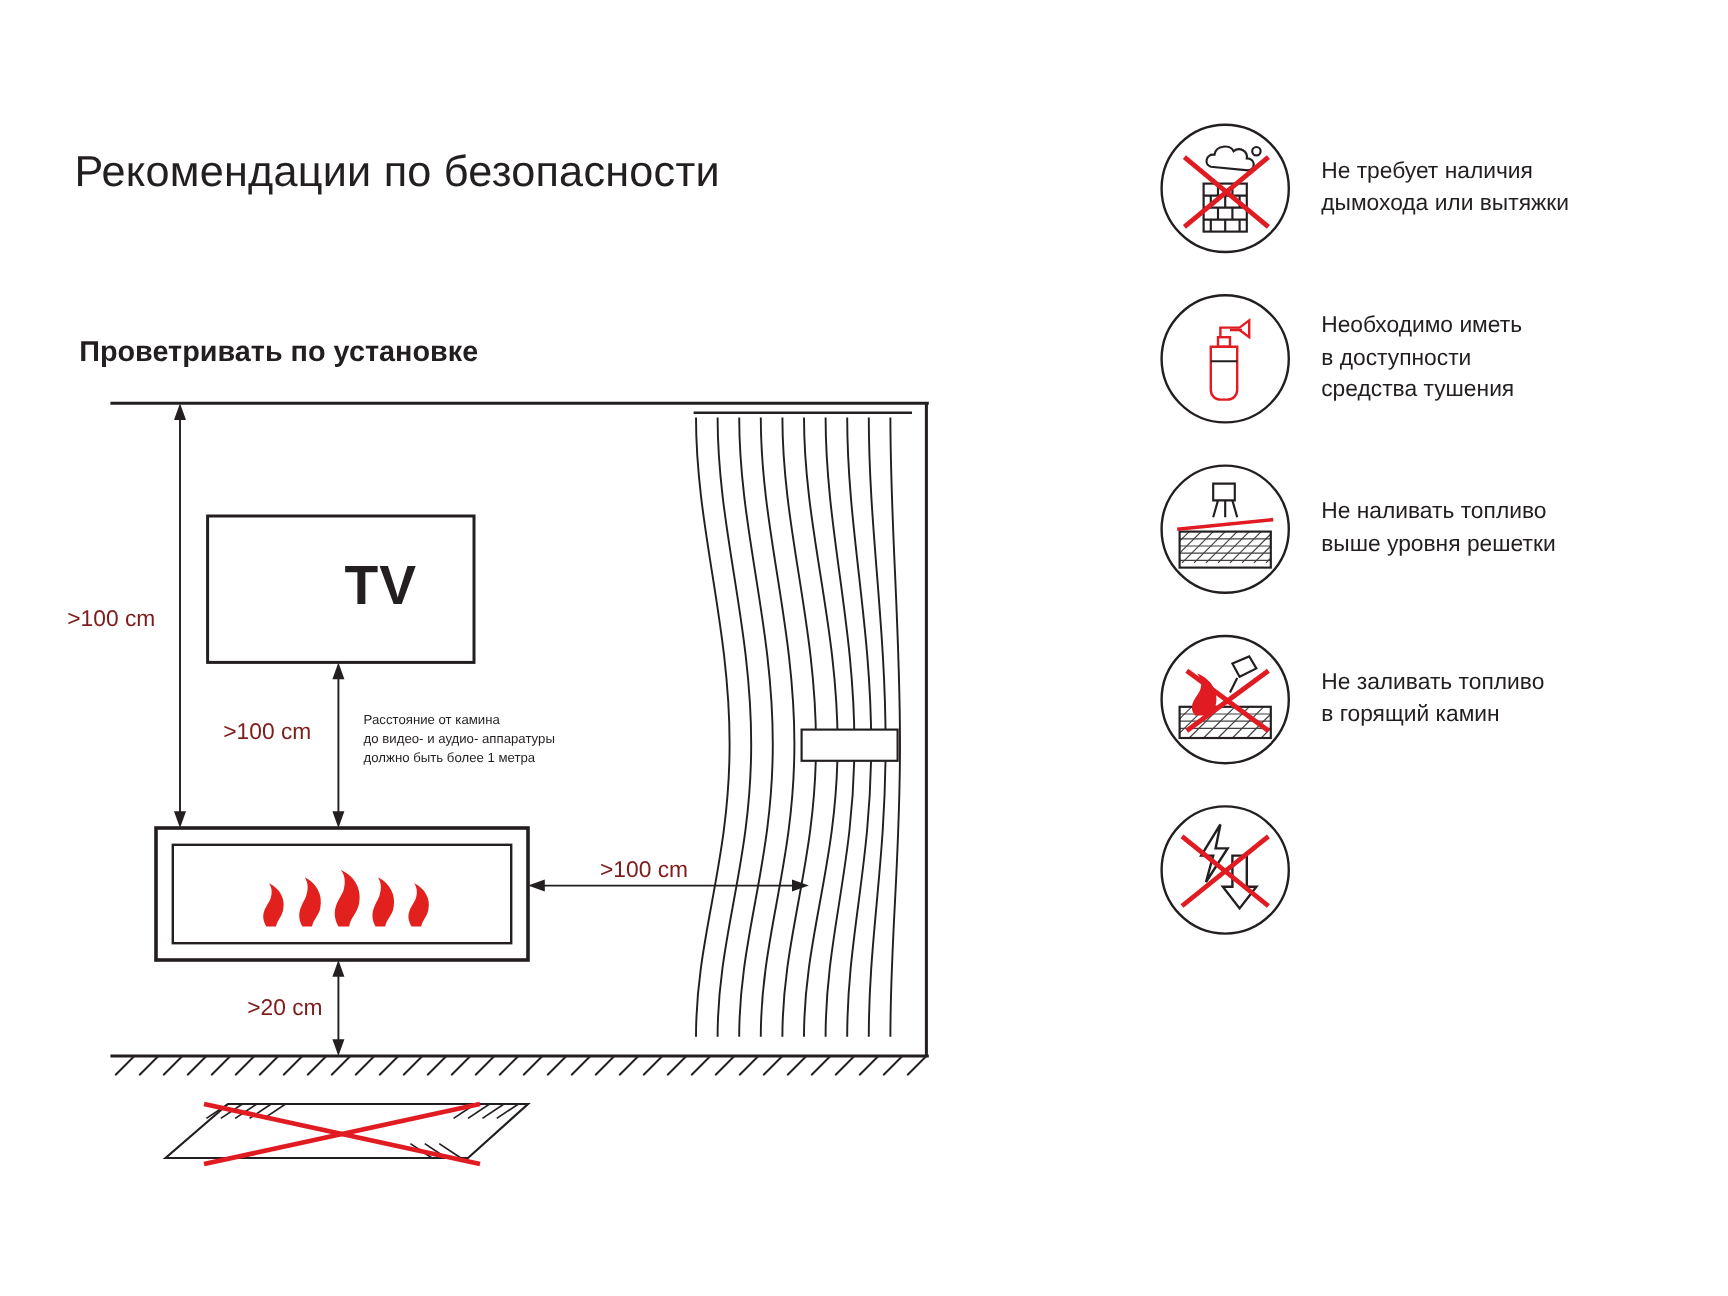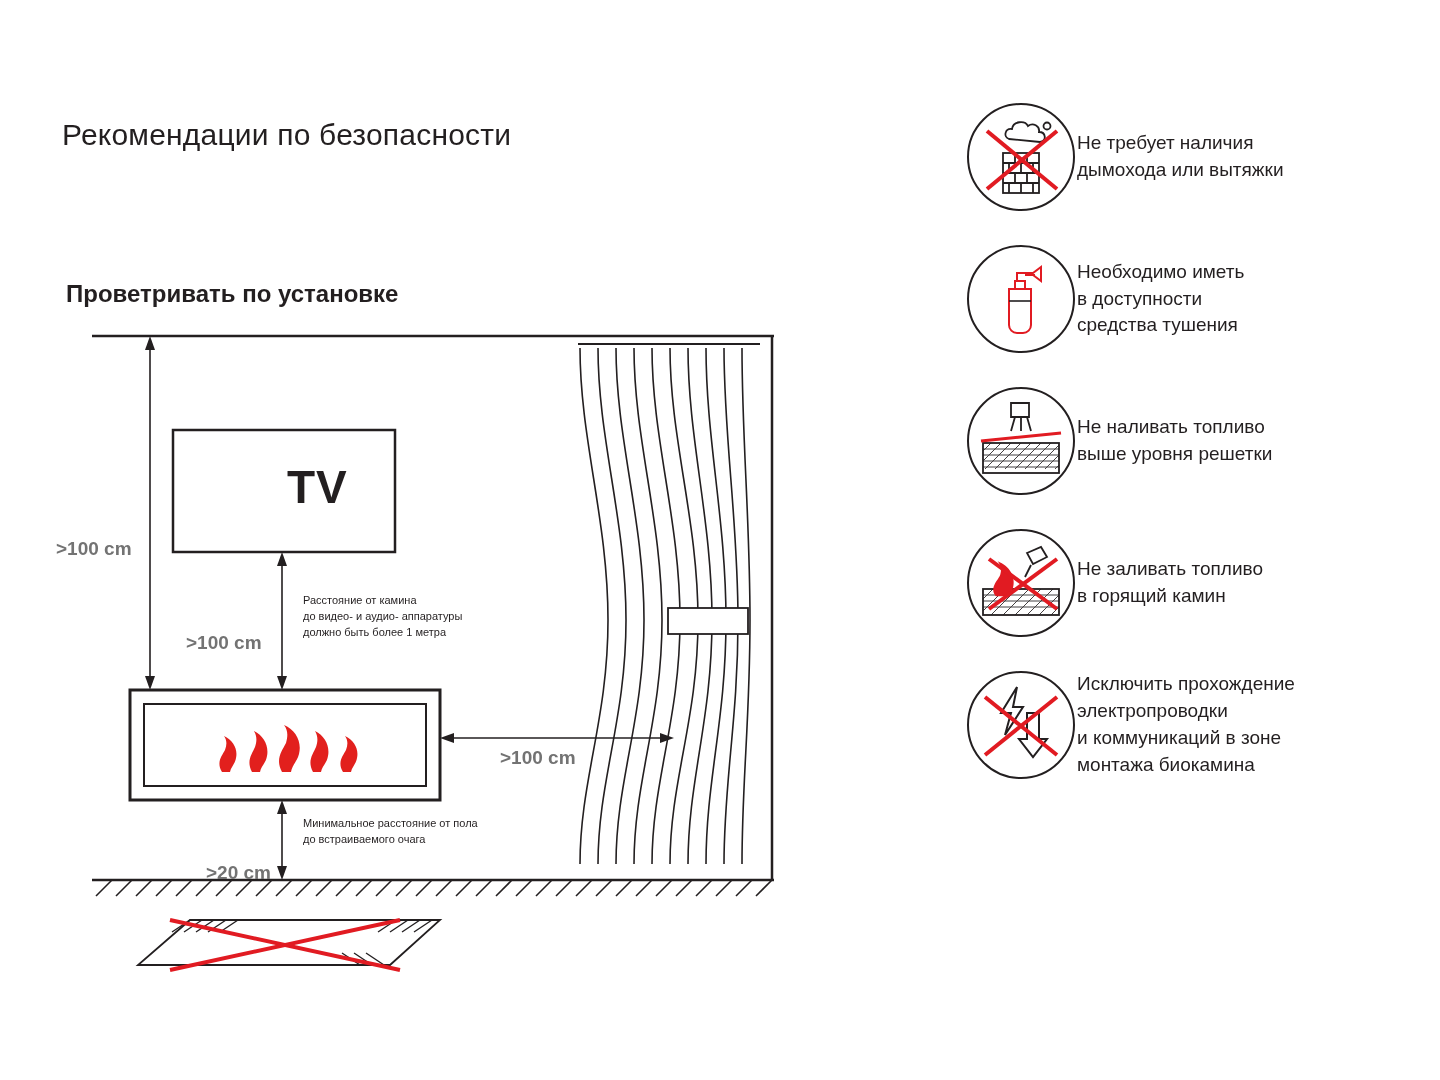--- a/index.html
+++ b/index.html
@@ -12,21 +12,21 @@
     height: 1080px;
     position: relative;
     font-family: "Liberation Sans", sans-serif;
     color: #231f20;
     overflow: hidden;
   }
   .page-title {
     position: absolute;
     left: 62px;
     top: 98px;
-    font-size: 30px;
+    font-size: 36px;
     font-weight: 400;
     letter-spacing: 0.2px;
     color: #231f20;
     white-space: nowrap;
   }
   .section-title {
     position: absolute;
     left: 66px;
     top: 260px;
     font-size: 24px;
@@ -38,24 +38,23 @@
   #install-diagram {
     position: absolute;
     left: 60px;
     top: 320px;
     width: 740px;
     height: 680px;
   }
   .dim-label {
     position: absolute;
     font-size: 19px;
-    font-weight: 700;
-    color: #737373;
+    font-weight: 400;
+    color: #7f1d1d;
     white-space: nowrap;
-    margin-top: 32px;
   }
   .note-text {
     position: absolute;
     font-size: 11px;
     line-height: 1.45;
     color: #231f20;
     white-space: pre-line;
   }
   .tv-label {
     position: absolute;
@@ -79,20 +78,21 @@
     min-height: 122px;
     margin-bottom: 20px;
   }
   .safety-icon {
     flex: 0 0 auto;
     width: 112px;
     height: 112px;
     position: relative;
   }
   .safety-text {
+    margin-left: 24px;
     font-size: 19px;
     line-height: 1.42;
     font-weight: 400;
     color: #231f20;
     white-space: pre-line;
   }
 </style>
 </head>
 <body>
 
@@ -225,22 +225,20 @@
   <span class="tv-label" style="left:183px; top:140px;">TV</span>
 
   <span class="dim-label" style="left:-4px; top:186px;">&gt;100 cm</span>
   <span class="dim-label" style="left:126px; top:280px;">&gt;100 cm</span>
   <span class="dim-label" style="left:440px; top:395px;">&gt;100 cm</span>
   <span class="dim-label" style="left:146px; top:510px;">&gt;20 cm</span>
 
   <span class="note-text" style="left:243px; top:273px;">Расстояние от камина
 до видео- и аудио- аппаратуры
 должно быть более 1 метра</span>
-  <span class="note-text" style="left:243px; top:496px;">Минимальное расстояние от пола
-до встраиваемого очага</span>
 </div>
 
 <div id="safety-list">
 
   <div class="safety-row">
     <div class="safety-icon">
       <svg width="112" height="112" viewBox="0 0 112 112">
         <circle cx="56" cy="56" r="53" fill="#ffffff" stroke="#231f20" stroke-width="2"></circle>
         <g fill="none" stroke="#231f20" stroke-width="1.8">
           <path d="M44 38 c-6 -2 -4 -11 3 -10 c1 -8 13 -9 16 -3 c5 -4 12 0 11 6 c7 0 8 9 1 10 z"></path>
@@ -362,20 +360,16 @@
         <g fill="none" stroke="#231f20" stroke-width="2">
           <path d="M58 18 l-16 26 h10 l-6 22 l18 -28 h-10 z" transform="translate(-6,0)"></path>
           <path d="M66 48 l-10 0 l0 26 l-8 0 l14 18 l14 -18 l-8 0 l0 -26 z" transform="translate(6,-4)"></path>
         </g>
         <g stroke="#e11b22" stroke-width="4">
           <line x1="20" y1="28" x2="92" y2="86"></line>
           <line x1="20" y1="86" x2="92" y2="28"></line>
         </g>
       </svg>
     </div>
-    <div class="safety-text">Исключить прохождение
-электропроводки
-и коммуникаций в зоне
-монтажа биокамина</div>
   </div>
 
 
 </div>
 
 </body></html>

